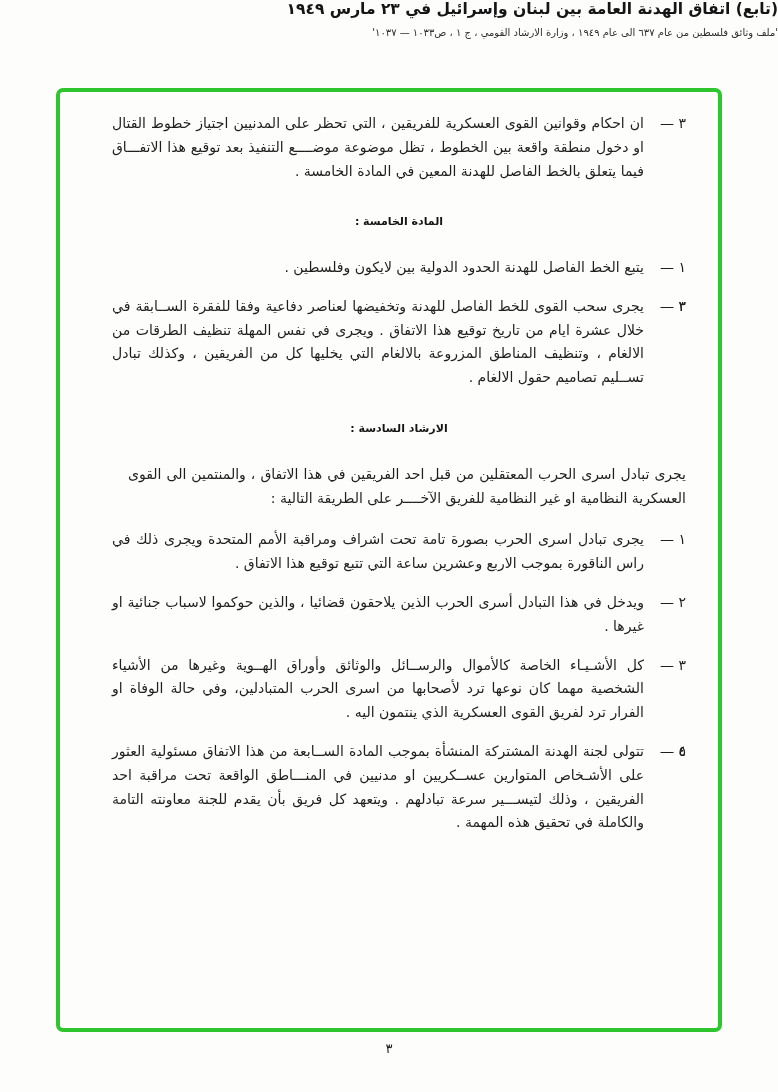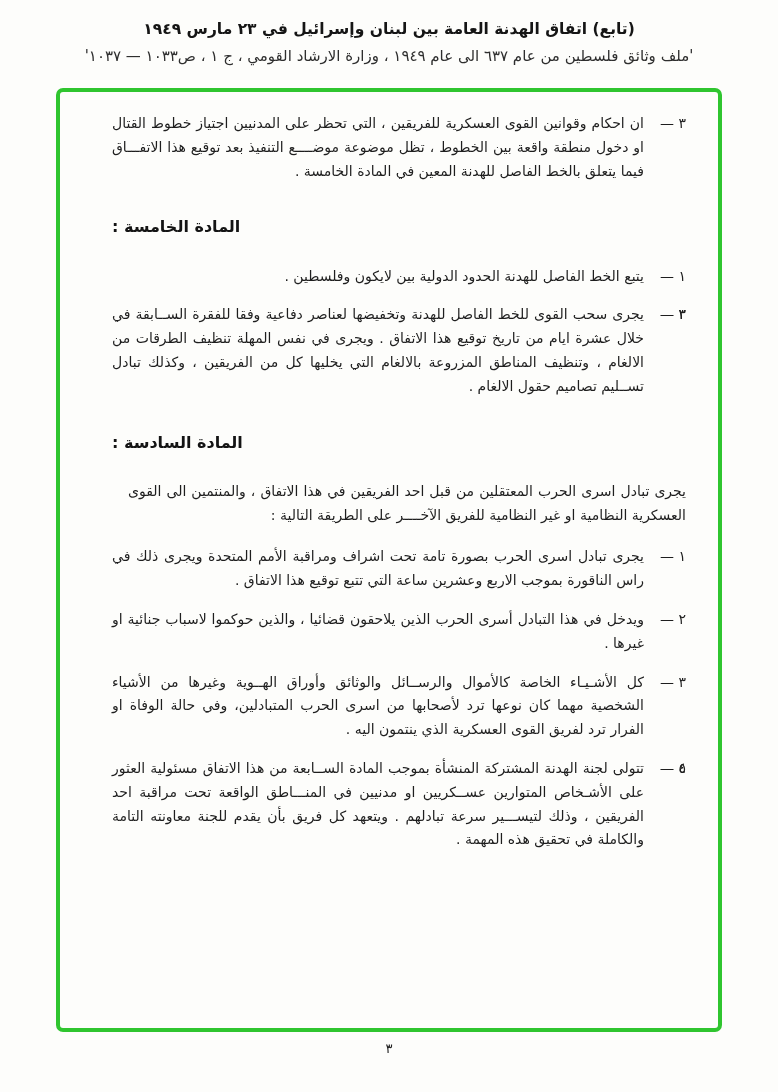--- a/index.html
+++ b/index.html
@@ -12,33 +12,32 @@
     width: 778px;
     height: 1092px;
     margin: 0 auto;
     background: #fdfdfb;
     overflow: hidden;
     direction: rtl;
     font-family: "DejaVu Sans", sans-serif;
     color: #1b1b1b;
   }
   .doc-header {
-    text-align: center;
-    padding-top: 20px;
+    text-align: right;
   }
   .doc-title {
     margin: 0;
     font-size: 15.5px;
     font-weight: 700;
     letter-spacing: 0;
     color: #151515;
   }
   .doc-source {
     margin: 9px 0 0 0;
-    font-size: 15px;
+    font-size: 10px;
     color: #2e2e2e;
   }
   .frame {
     position: absolute;
     top: 88px;
     left: 56px;
     width: 666px;
     height: 944px;
     box-sizing: border-box;
     border: 4px solid var(--frame_green, #2fc52f);
@@ -58,24 +57,24 @@
   }
   .item .num {
     position: absolute;
     right: 0;
     top: 0;
     white-space: nowrap;
     color: #1e1e1e;
   }
   .article-heading {
     margin: 30px 0 24px 0;
-    font-size: 16px;
+    font-size: 11px;
     font-weight: 700;
     color: #141414;
-    text-align: left;
+    text-align: center;
   }
   .para {
     margin: 0 0 18px 16px;
   }
   .page-number {
     position: absolute;
     bottom: 36px;
     left: 0;
     right: 0;
     text-align: center;
@@ -110,21 +109,21 @@
 
       <div class="item">
         <span class="num">٢ —</span>
       </div>
 
       <div class="item">
         <span class="num">٣ —</span>
         <span class="txt">يجرى سحب القوى للخط الفاصل للهدنة وتخفيضها لعناصر دفاعية وفقا للفقرة الســابقة في خلال عشرة ايام من تاريخ توقيع هذا الاتفاق . ويجرى في نفس المهلة تنظيف الطرقات من الالغام ، وتنظيف المناطق المزروعة بالالغام التي يخليها كل من الفريقين ، وكذلك تبادل تســليم تصاميم حقول الالغام .</span>
       </div>
 
-      <h2 class="article-heading">المادة السادسة :</h2>
+      <h2 class="article-heading">الارشاد السادسة :</h2>
 
       <p class="para">يجرى تبادل اسرى الحرب المعتقلين من قبل احد الفريقين في هذا الاتفاق ، والمنتمين الى القوى العسكرية النظامية او غير النظامية للفريق الآخــــر على الطريقة التالية :</p>
 
       <div class="item">
         <span class="num">١ —</span>
         <span class="txt">يجرى تبادل اسرى الحرب بصورة تامة تحت اشراف ومراقبة الأمم المتحدة ويجرى ذلك في راس الناقورة بموجب الاربع وعشرين ساعة التي تتبع توقيع هذا الاتفاق .</span>
       </div>
 
       <div class="item">
         <span class="num">٢ —</span>

